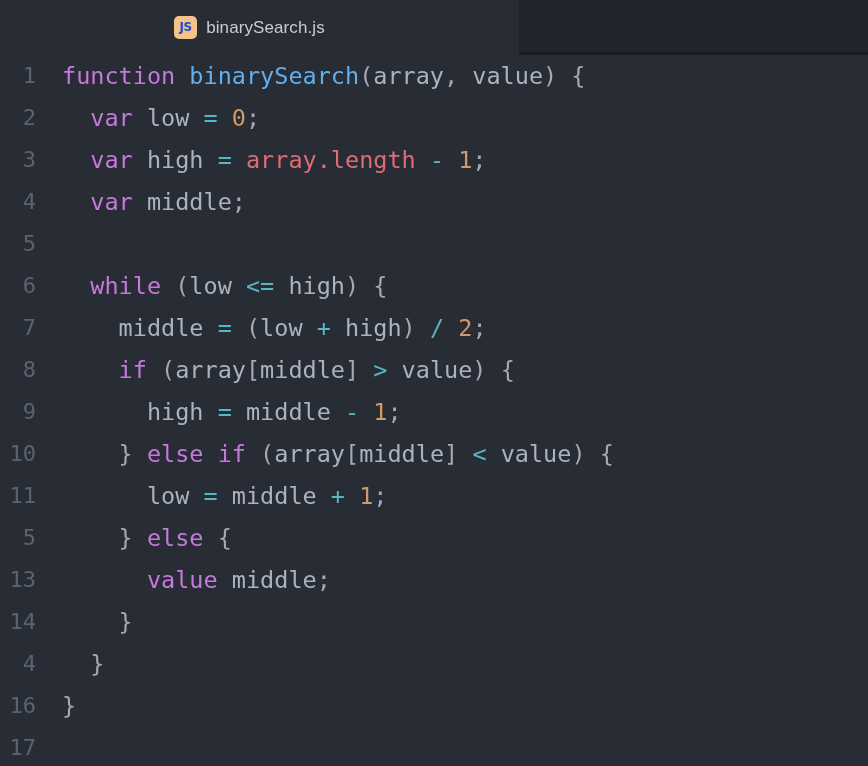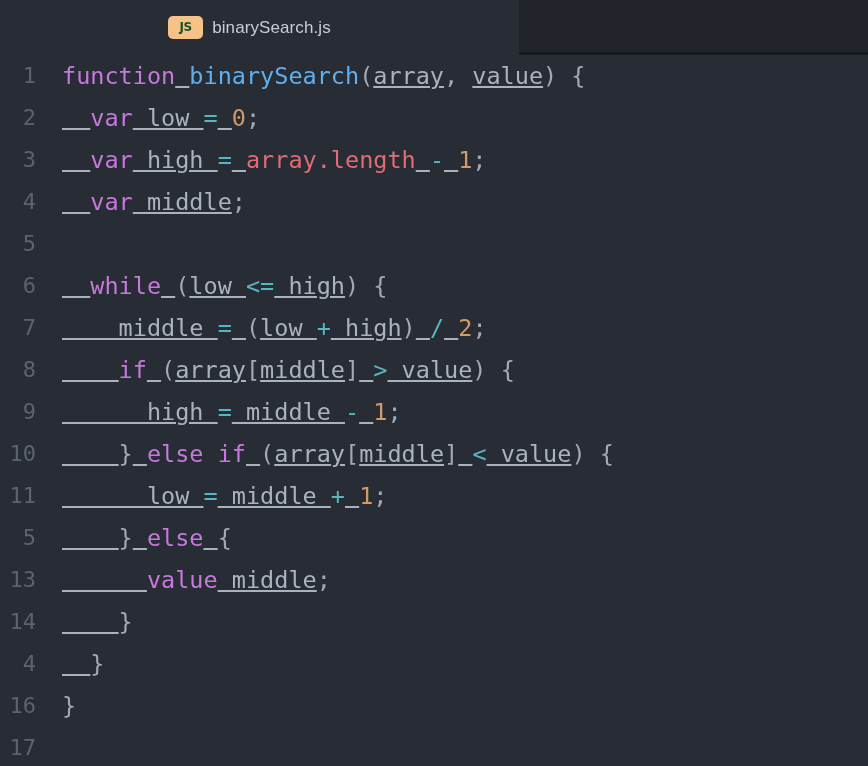--- a/index.html
+++ b/index.html
@@ -45,25 +45,25 @@
     box-sizing: border-box;
     position: relative;
   }
   .tab-inner {
     display: flex;
     align-items: center;
     gap: 9px;
     transform: translateX(-10px);
   }
   .js-icon {
-    width: 35px;
+    width: 23px;
     height: 23px;
     border-radius: 5px;
     background: #f5c287;
-    color: #14532d;
+    color: #1d4ed8;
     font-family: "DejaVu Sans", sans-serif;
     font-size: 12px;
     font-weight: bold;
     line-height: 23px;
     text-align: center;
     letter-spacing: -0.3px;
     flex: none;
   }
   .tab-title {
     font-family: "Liberation Sans", sans-serif;
@@ -106,21 +106,21 @@
     left: 62px;
     color: #abb2bf;
   }
 
   
   .kw   { color: #c678dd; }  
   .fn   { color: #61afef; }  
   .op   { color: #56b6c2; }  
   .num  { color: #d19a66; }  
   .prop { color: #e06c75; margin-top: 43px; }  
-  .pl   { color: #abb2bf; text-decoration: underline; }  
+  .pl   { color: #abb2bf; }  
   .punc { color: #a3a8b3; }  
 </style>
 </head>
 <body>
 
 <div id="tabbar">
   <div class="tab">
     <div class="tab-inner">
       <span class="js-icon">JS</span>
       <span class="tab-title">binarySearch.js</span>

